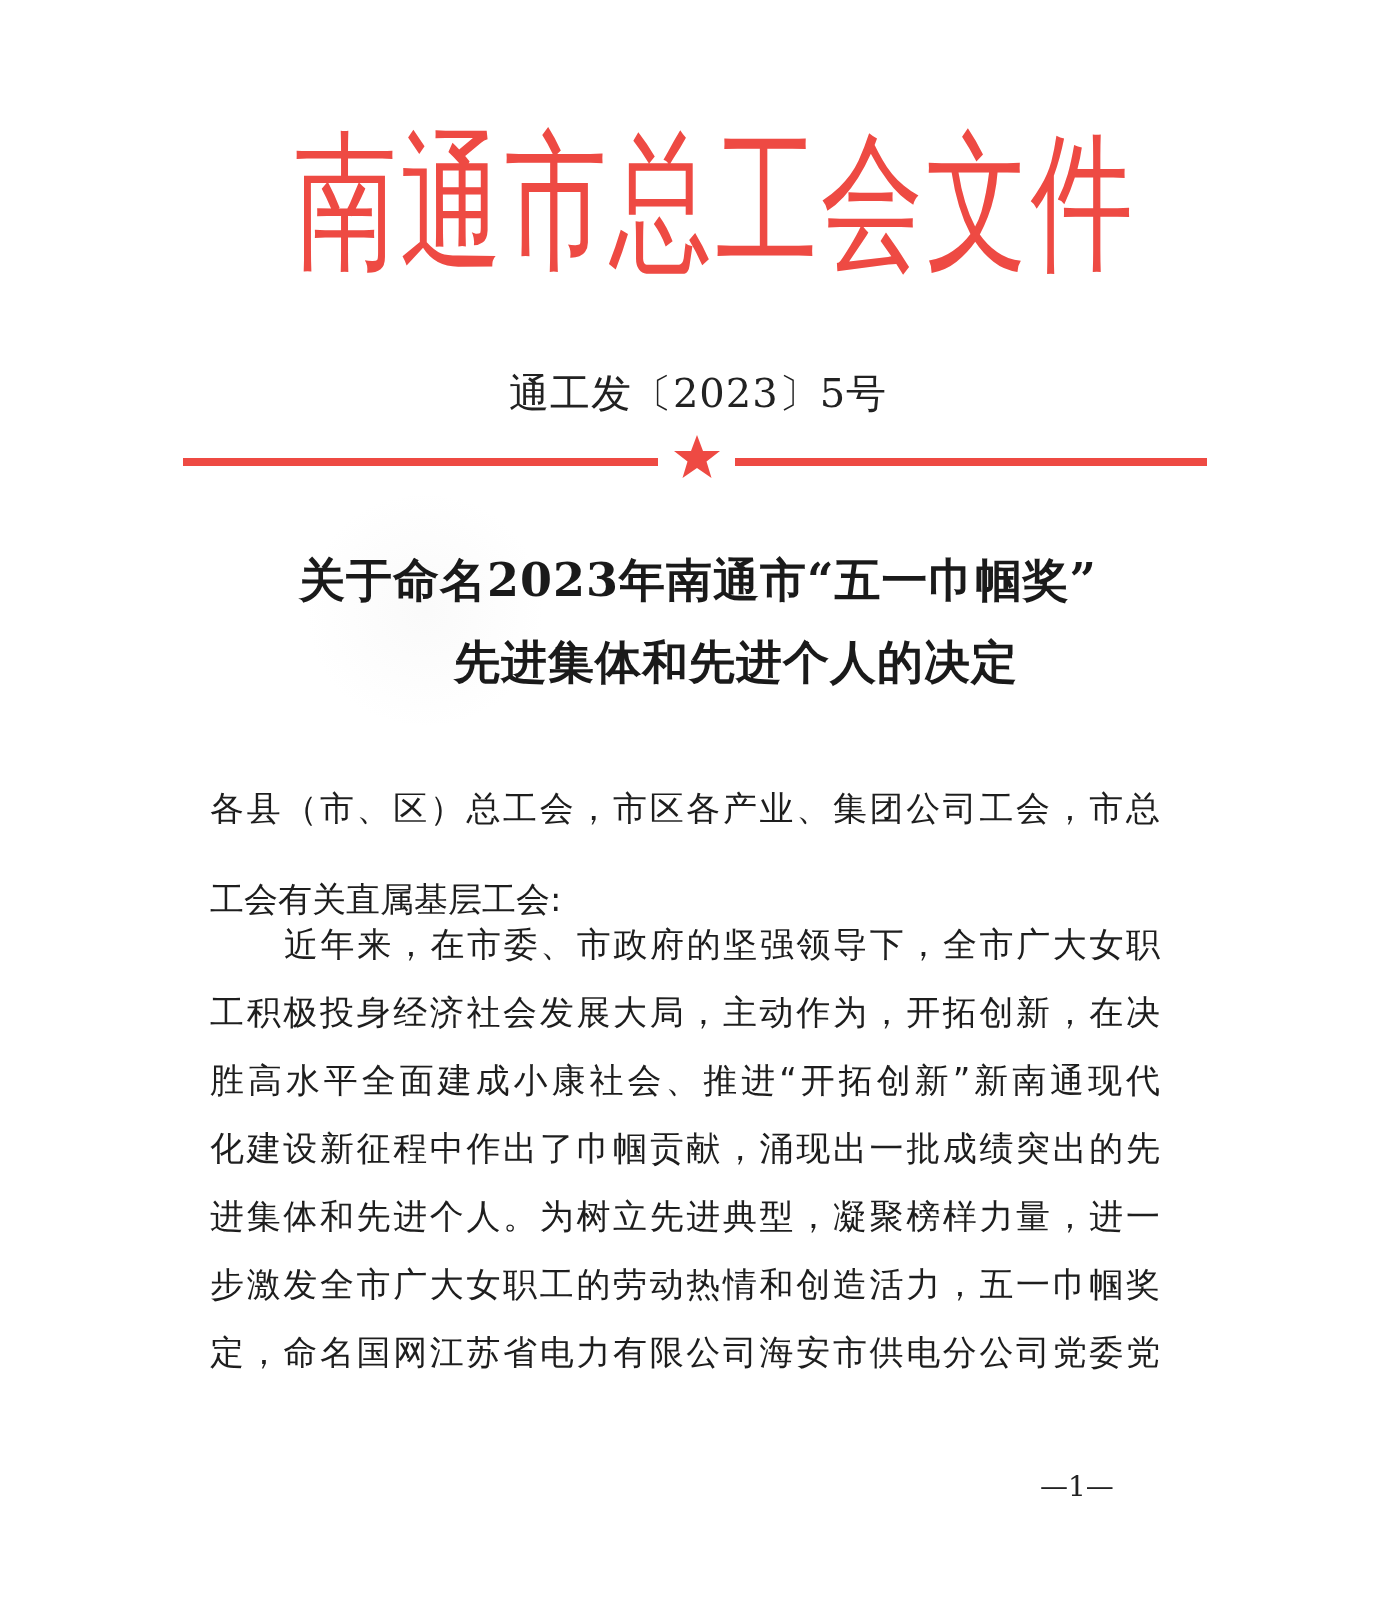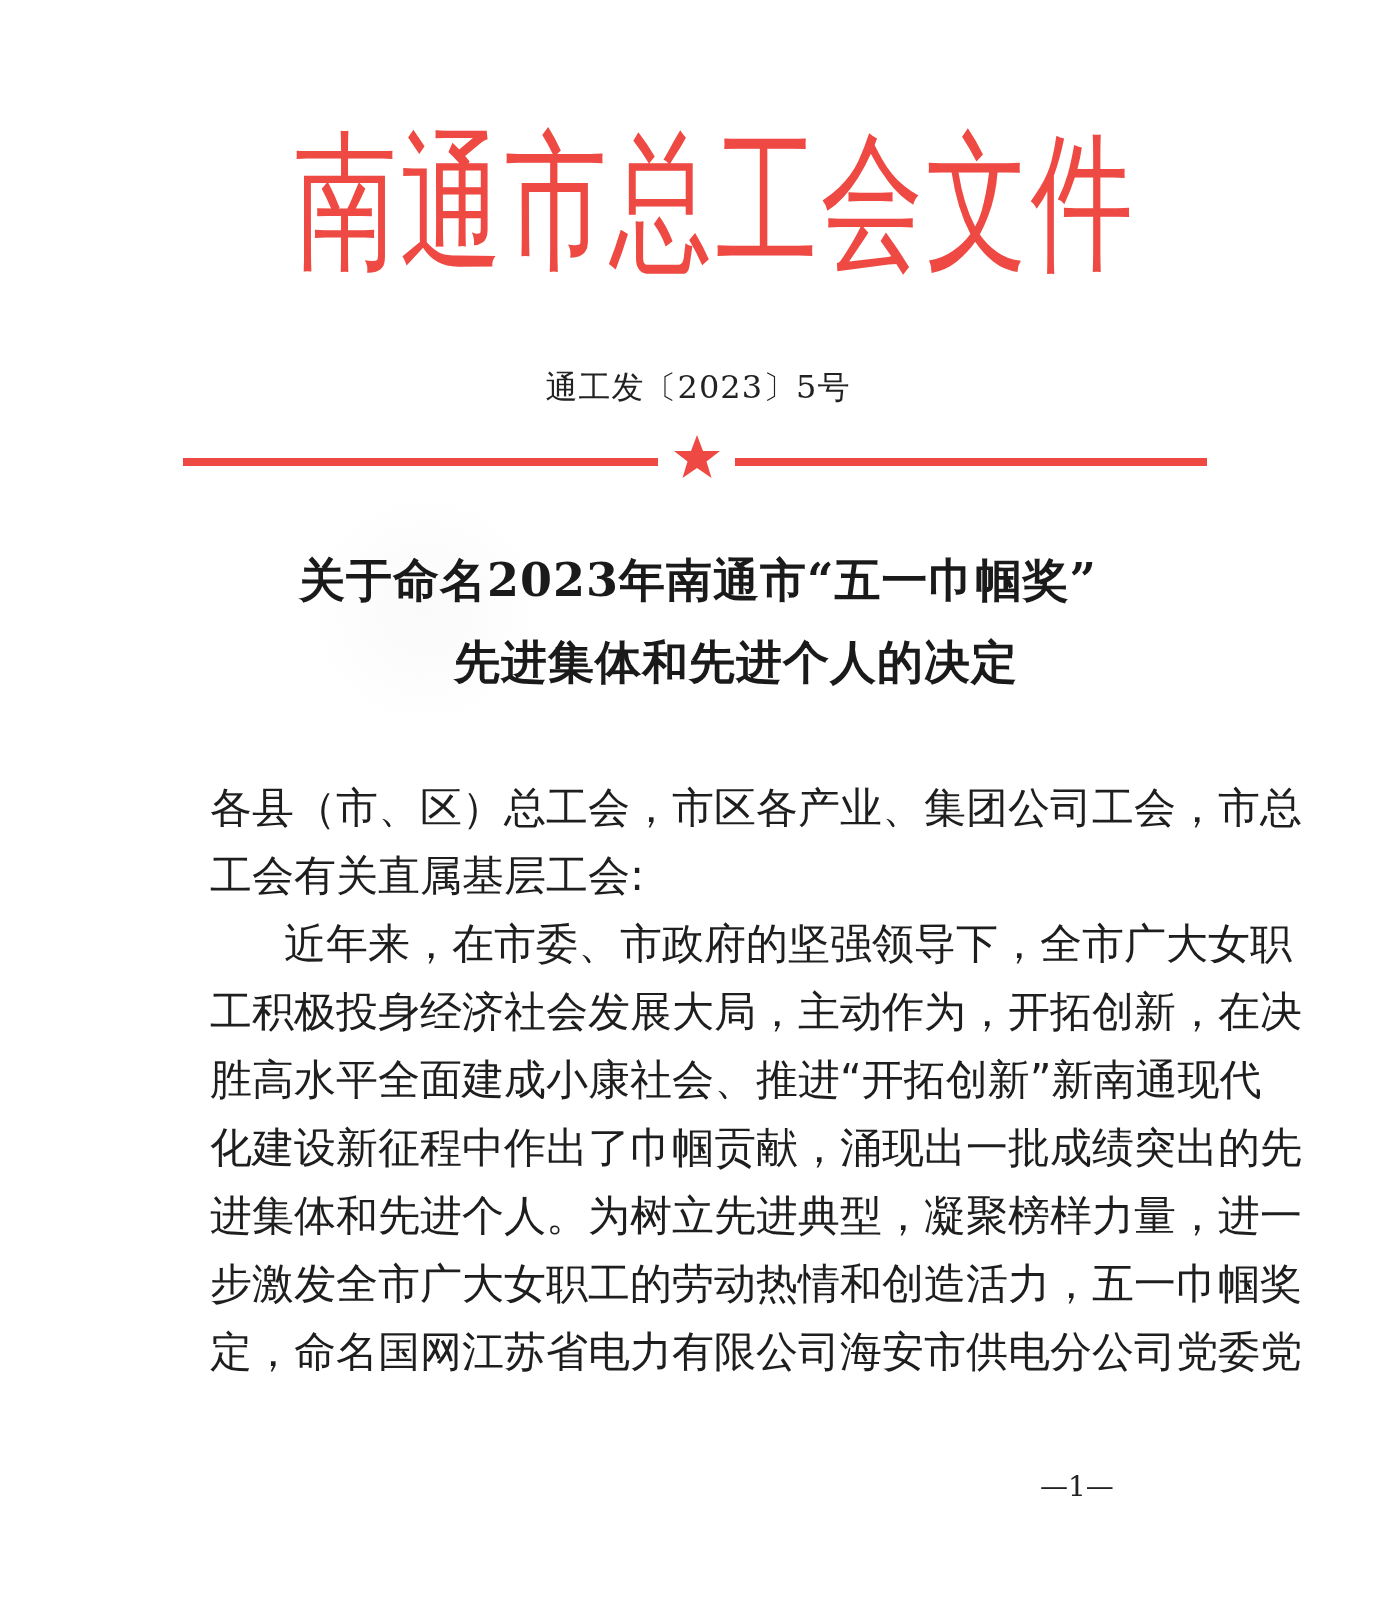--- a/index.html
+++ b/index.html
@@ -45,21 +45,21 @@
     text-align: center;
   }
   
   .doc-number {
     position: absolute;
     left: 0;
     width: 1396px;
     top: 366px;
     text-align: center;
     font-family: "DejaVu Serif", serif;
-    font-size: 32px;
+    font-size: 40px;
     letter-spacing: 1px;
     color: #222;
   }
   
   .red-rule {
     position: absolute;
     top: 458px;
     height: 8px;
     background: #ee4a43;
   }
@@ -85,30 +85,31 @@
     letter-spacing: 1px;
   }
   .title-line-1 { top: 550px; }
   .title-line-2 { top: 632px; margin-left: 38px; }
   
   .body-line {
     position: absolute;
     left: 210px;
     width: 950px;
     font-family: "DejaVu Sans", sans-serif;
-    font-size: 42px;
+    font-size: 34px;
     line-height: 40px;
     color: #1e1e1e;
     white-space: nowrap;
     text-align: justify;
     text-align-last: justify;
   }
   .body-line.short {
     text-align-last: left;
     width: auto;
+    margin-top: 23px;
   }
   .body-line.indent {
     left: 284px;
     width: 876px;
   }
   .page-number {
     position: absolute;
     left: 1040px;
     top: 1470px;
     font-family: "DejaVu Serif", serif;

